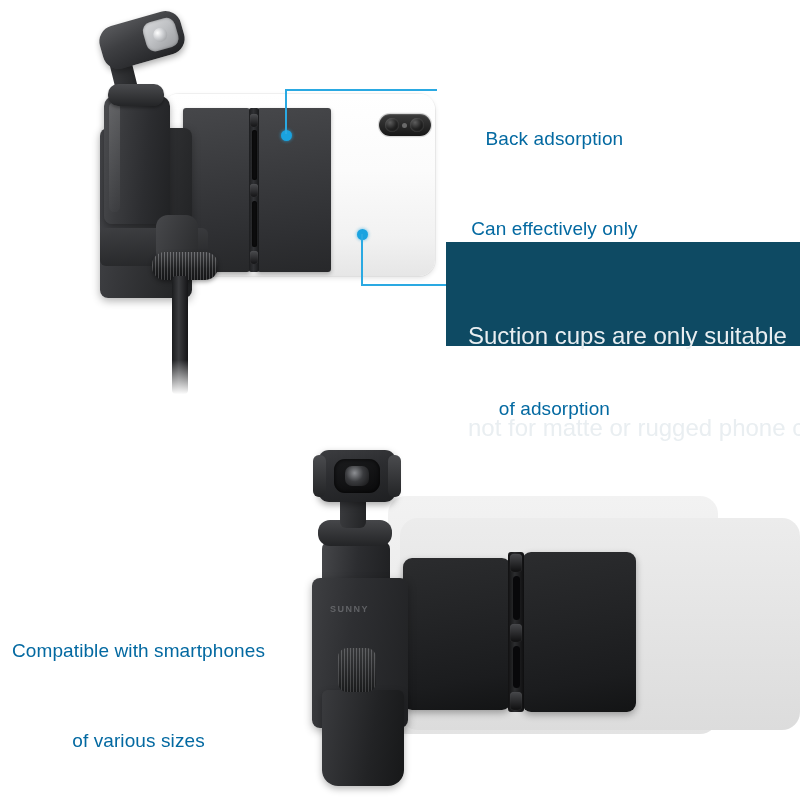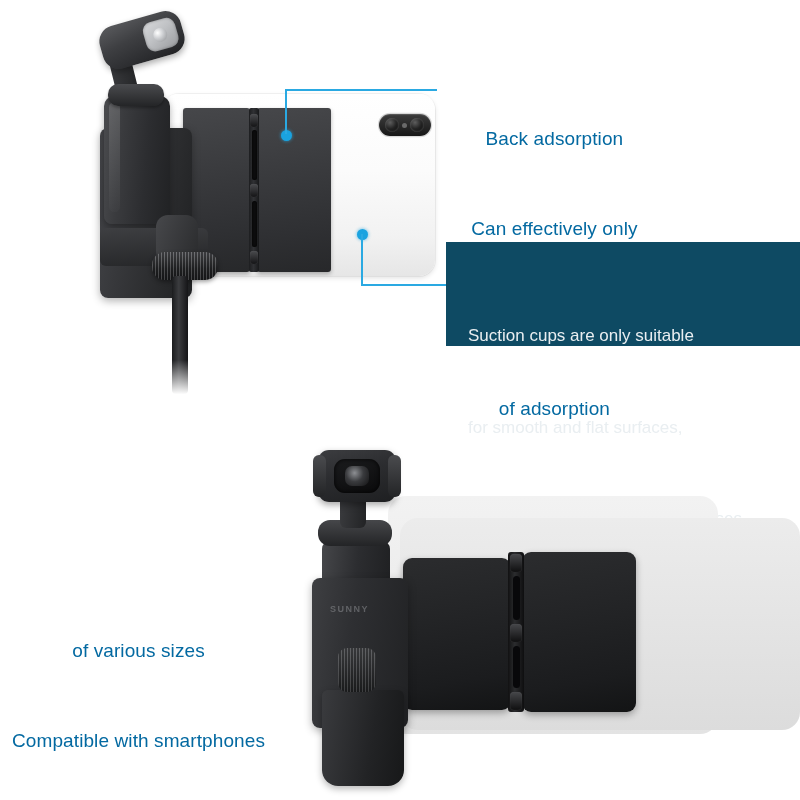--- a/index.html
+++ b/index.html
@@ -32,21 +32,21 @@
     position:absolute; width:11px; height:11px; border-radius:50%;
     background:#1aa3e0;
     box-shadow:0 0 3px 1px rgba(42,169,226,0.45);
   }
 
   
   .callout {
     position:absolute;
     background:#0e4a63;
     color:#e9eef1;
-    font-size:17px;
+    font-size:24px;
     line-height:30.5px;
     padding:18px 0 18px 22px;
     white-space:pre;
   }
   .callout .ln { display:block; }
 
   
   #scene-top { position:absolute; left:0; top:0; width:440px; height:400px; }
 
   
@@ -371,21 +371,20 @@
     <span class="ln">the buttons on both sides</span>
     <span class="ln">of adsorption</span>
   </div>
 
   <div class="conn-dot abs" style="left:357px; top:229px;"></div>
   <div class="conn-line abs" style="left:361px; top:234px; width:2px; height:51px;"></div>
   <div class="conn-line abs" style="left:361px; top:284px; width:86px; height:2px;"></div>
 
   <div class="callout" style="left:446px; top:242px; width:354px; height:104px;">
     <span class="ln">Suction cups are only suitable</span>
-    <span class="ln">for smooth and flat surfaces,</span>
     <span class="ln">not for matte or rugged phone cases</span>
   </div>
 
   <div id="scene-bottom">
 
     <div class="ghost small"></div>
     <div class="ghost big"></div>
 
     <div class="b-plate left"></div>
     <div class="b-plate right"></div>
@@ -406,18 +405,18 @@
     <div class="b-collar"></div>
     <div class="b-neck"></div>
     <div class="b-head">
       <div class="ear e1"></div>
       <div class="ear e2"></div>
       <div class="b-lens-ring"></div>
     </div>
   </div>
 
   <div class="anno-text" style="left:12px; top:576px;">
+    <span class="ln">Compatible with smartphones</span>
     <span class="ln">of various sizes</span>
-    <span class="ln">Compatible with smartphones</span>
     
   </div>
 
 </div>
 
 </body></html>

